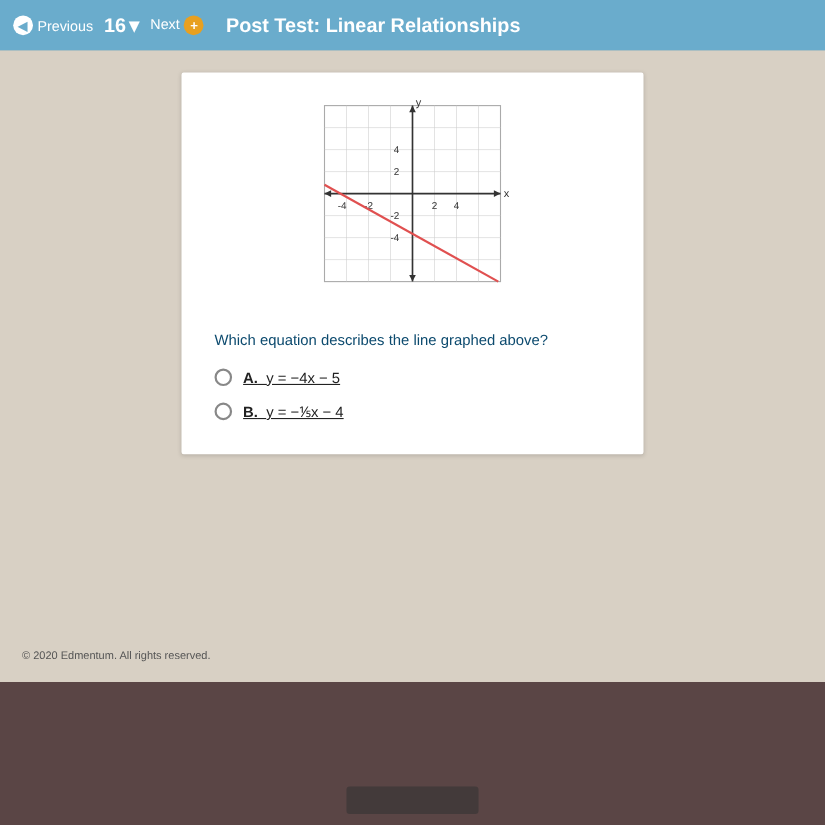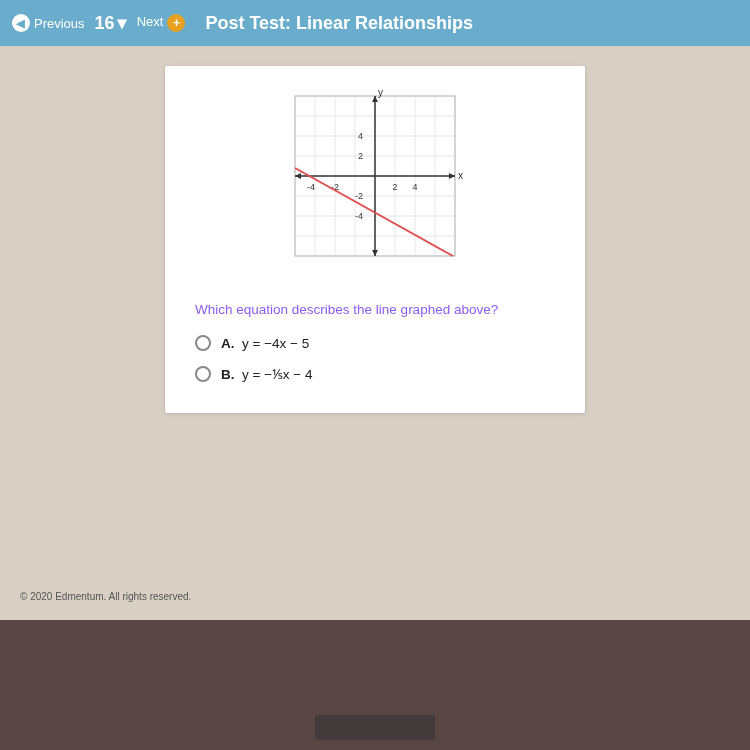--- a/index.html
+++ b/index.html
@@ -138,21 +138,21 @@
       margin-bottom: 16px;
     }
 
     .graph-svg {
       display: block;
     }
 
     
     .question-text {
       font-size: 13.5px;
-      color: #8b5cf6;
+      color: #0c4a6e;
       margin-bottom: 18px;
     }
 
     
     .answer-choices {
       display: flex;
       flex-direction: column;
       gap: 14px;
     }
 
@@ -168,20 +168,21 @@
       height: 16px;
       border-radius: 50%;
       border: 2px solid #888;
       flex-shrink: 0;
       background: white;
     }
 
     .answer-label {
       font-size: 13.5px;
       color: #222;
+      text-decoration: underline;
     }
 
     
     .footer {
       position: absolute;
       bottom: 18px;
       left: 20px;
       font-size: 10px;
       color: #555;
     }

